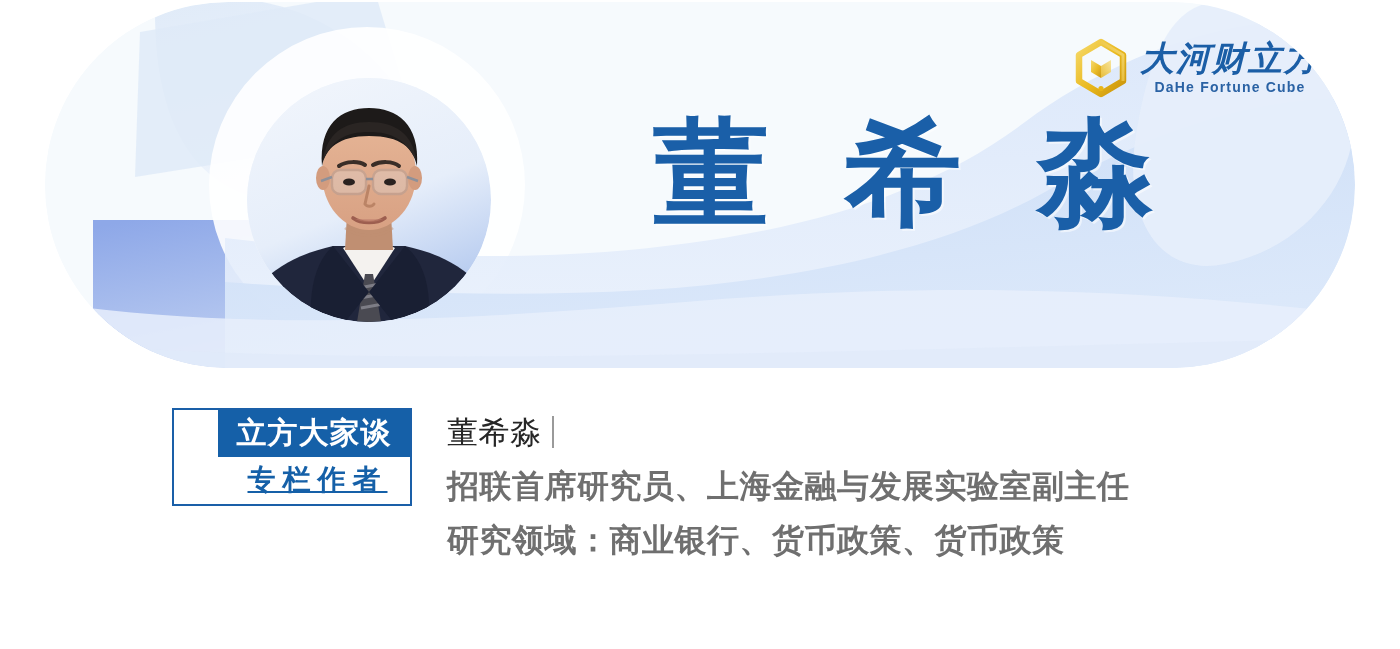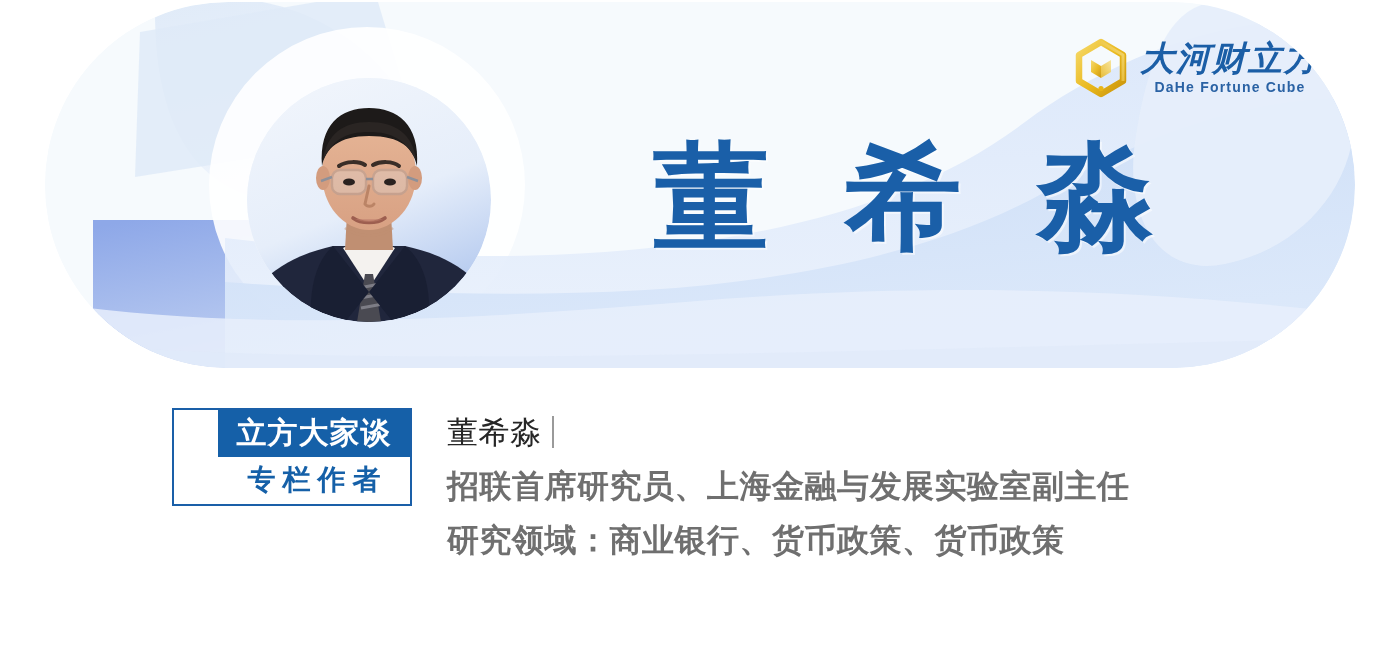--- a/index.html
+++ b/index.html
@@ -44,21 +44,21 @@
     border-radius: 50%;
     overflow: hidden;
     background: #eef4fb;
   }
   .portrait svg { display: block; width: 100%; height: 100%; }
 
   
   .banner-title {
     position: absolute;
     left: 608px;
-    top: 136px;
+    top: 112px;
     font-family: "DejaVu Serif", "Liberation Serif", serif;
     font-size: 116px;
     font-weight: 700;
     line-height: 1;
     color: #1a5fa8;
     letter-spacing: 18px;
     white-space: nowrap;
     text-shadow: 2px 2px 0 rgba(255,255,255,0.55);
   }
 
@@ -131,20 +131,21 @@
     color: #1560a8;
     text-align: center;
     font-family: "DejaVu Serif", "Liberation Serif", serif;
     font-size: 28px;
     font-weight: 700;
     line-height: 1;
     padding: 9px 0 10px;
     letter-spacing: 7px;
     text-indent: 7px;
     white-space: nowrap;
+    text-decoration: underline;
   }
 
   .details {
     position: absolute;
     left: 447px;
     top: 0px;
   }
   .name-row {
     display: flex;
     align-items: flex-end;

